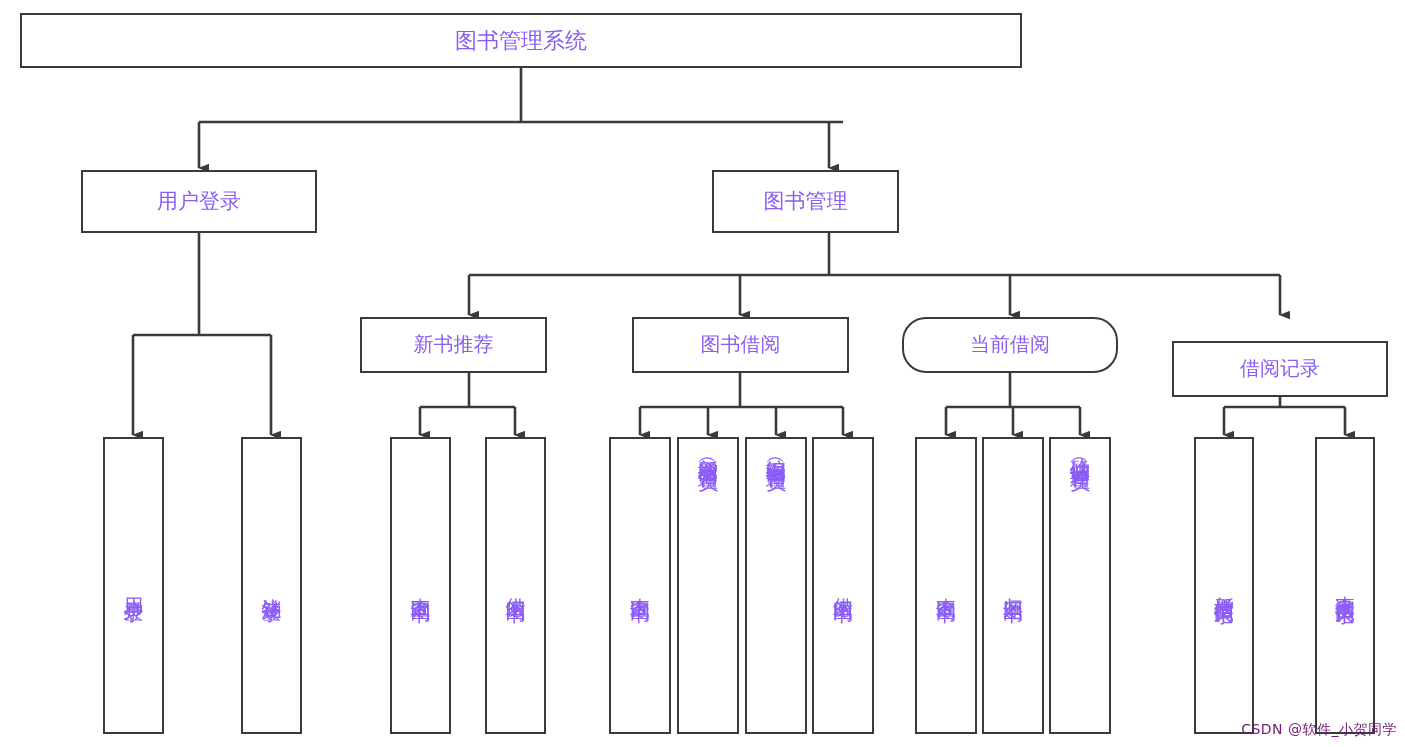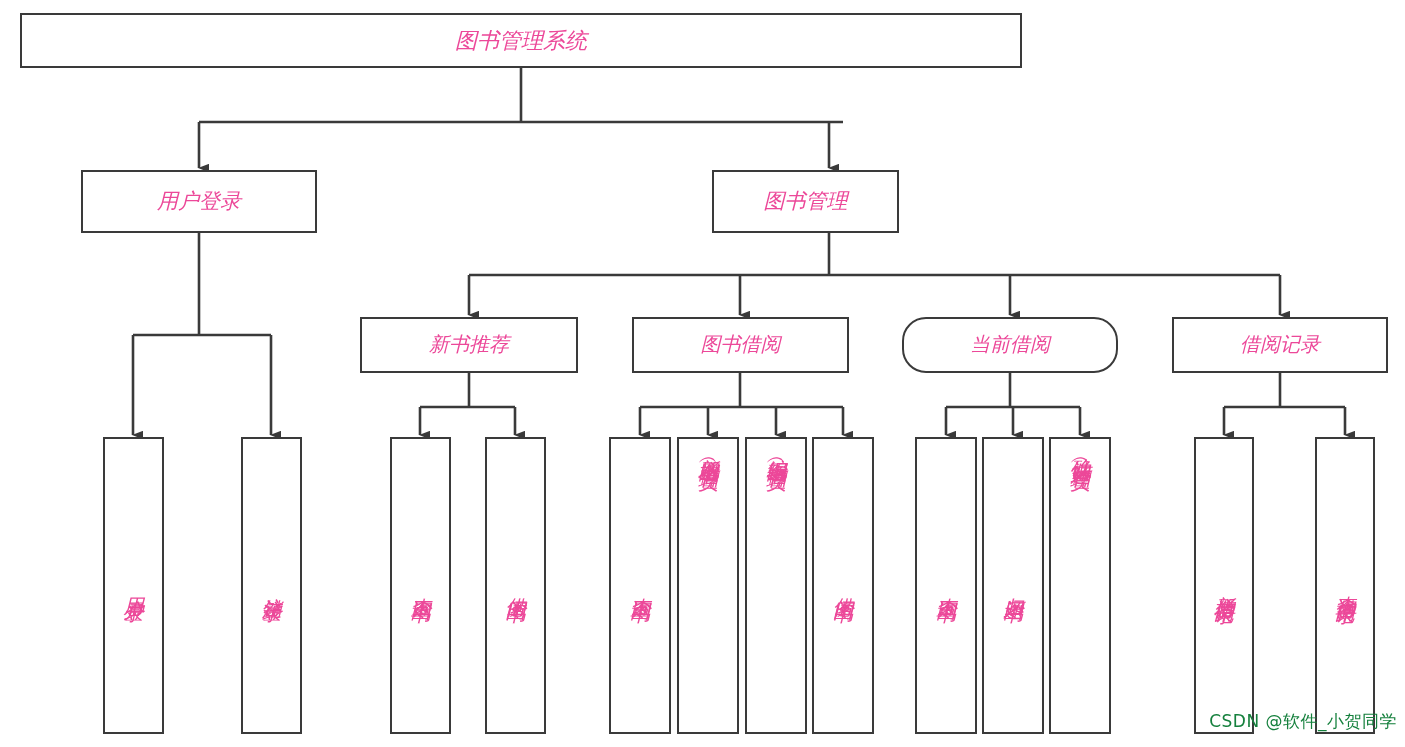--- a/index.html
+++ b/index.html
@@ -15,25 +15,24 @@
 
   
   .node{
     position:absolute;
     box-sizing:border-box;
     background:#ffffff;
     border:2.4px solid #3a3a3a;
     display:flex;
     align-items:center;
     justify-content:center;
-    color:#ec4899;
+    color:#8b5cf6;
     line-height:1.18;
     text-align:left;
     z-index:3;
-    font-style:italic;
   }
   .node.root{
     left:20px;top:13px;width:1002px;height:55px;
     font-size:22px;
   }
   .node.lvl1{
     top:170px;height:63px;font-size:21px;
   }
   .node.lvl2{
     top:317px;height:56px;font-size:20px;
@@ -58,23 +57,23 @@
     position:absolute;
     top:4px;
   }
 
   
   #wires{position:absolute;left:0;top:0;width:1405px;height:747px;z-index:1;}
 
   
   #watermark{
     position:absolute;
-    right:8px;bottom:14px;
-    font-size:17px;
-    color:#15803d;
+    right:8px;bottom:8px;
+    font-size:14px;
+    color:#701a75;
     letter-spacing:0.5px;
     z-index:9;
     white-space:nowrap;
     font-family:"DejaVu Sans","Liberation Sans",sans-serif;
   }
 </style>
 </head>
 <body>
 
 <div id="diagram">
@@ -129,24 +128,24 @@
       <path d="M1224,407 L1224,435" marker-end="url(#arrow)"></path>
       <path d="M1345,407 L1345,435" marker-end="url(#arrow)"></path>
     </g>
   </svg>
 
   <div class="node root">图书管理系统</div>
 
   <div class="node lvl1" style="left:81px;width:236px;">用户登录</div>
   <div class="node lvl1" style="left:712px;width:187px;">图书管理</div>
 
-  <div class="node lvl2" style="left:360px;width:218px;">新书推荐</div>
+  <div class="node lvl2" style="left:360px;width:187px;">新书推荐</div>
   <div class="node lvl2" style="left:632px;width:217px;">图书借阅</div>
   <div class="node lvl2" style="left:902px;width:216px;border-radius:24px;">当前借阅</div>
-  <div class="node lvl2" style="left:1172px;width:216px;">借阅记录</div>
+  <div class="node lvl2" style="left:1172px;width:216px;margin-top:24px;">借阅记录</div>
 
   <div class="node leaf" style="left:103px;width:61px;">
     <span class="vtext">用户登录</span>
   </div>
   <div class="node leaf" style="left:241px;width:61px;">
     <span class="vtext">注销登录</span>
   </div>
 
   <div class="node leaf" style="left:390px;width:61px;">
     <span class="vtext">查询图书</span>

